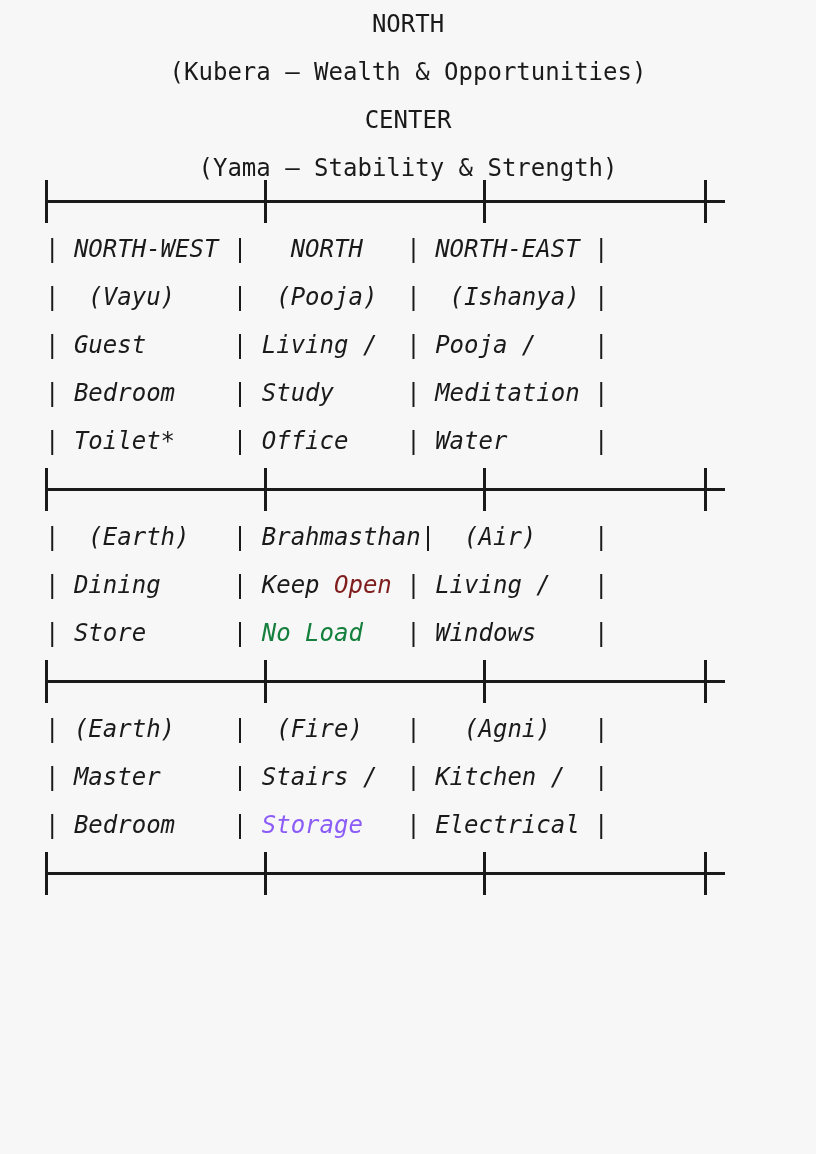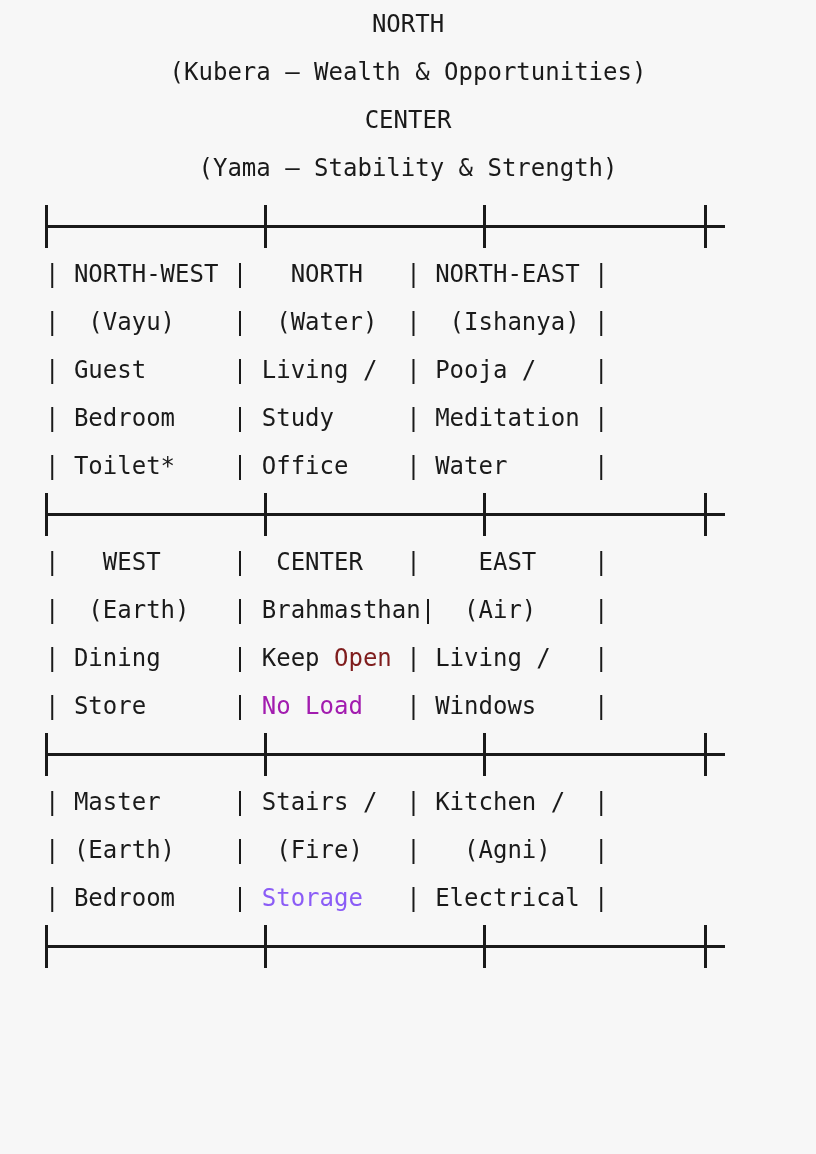--- a/index.html
+++ b/index.html
@@ -29,22 +29,23 @@
     letter-spacing: 0;
     white-space: pre;
   }
   #header-block { top: 34px; }
   #footer-block { top: 1041px; }
 
   
   #grid-block {
     position: absolute;
     left: 45px;
-    top: 202px;
+    top: 177px;
     width: 680px;
+    font-style: italic;
   }
 
   .grid-line {
     font-size: 24px;
     line-height: 48px;
     height: 48px;
     white-space: pre;
     letter-spacing: 0;
     margin: 0;
   }
@@ -89,48 +90,47 @@
 
   <div class="sep-row">
     <span class="rule"></span>
     <span class="tick tick-l"></span>
     <span class="tick tick-c1"></span>
     <span class="tick tick-c2"></span>
     <span class="tick tick-r"></span>
   </div>
 
   <div class="grid-line">| NORTH-WEST |   NORTH   | NORTH-EAST |</div>
-  <div class="grid-line">|  (Vayu)    |  (Water)  |  (Ishanya) |</div>
+  <div class="grid-line">|  (Vayu)    |  (Pooja)  |  (Ishanya) |</div>
   <div class="grid-line">| Guest      | Living /  | Pooja /    |</div>
   <div class="grid-line">| Bedroom    | Study     | Meditation |</div>
   <div class="grid-line">| Toilet*    | Office    | Water      |</div>
 
   <div class="sep-row">
     <span class="rule"></span>
     <span class="tick tick-l"></span>
     <span class="tick tick-c1"></span>
     <span class="tick tick-c2"></span>
     <span class="tick tick-r"></span>
   </div>
 
-  <div class="grid-line">|   WEST     |  CENTER   |    EAST    |</div>
   <div class="grid-line">|  (Earth)   | Brahmasthan|  (Air)    |</div>
   <div class="grid-line">| Dining     | Keep <span class="accent" style="color: #7f1d1d;">Open</span> | Living /   |</div>
-  <div class="grid-line">| Store      | <span class="accent" style="color: #a21caf;">No Load</span>   | Windows    |</div>
+  <div class="grid-line">| Store      | <span class="accent" style="color: #15803d;">No Load</span>   | Windows    |</div>
 
   <div class="sep-row">
     <span class="rule"></span>
     <span class="tick tick-l"></span>
     <span class="tick tick-c1"></span>
     <span class="tick tick-c2"></span>
     <span class="tick tick-r"></span>
   </div>
 
+  <div class="grid-line">| (Earth)    |  (Fire)   |   (Agni)   |</div>
   <div class="grid-line">| Master     | Stairs /  | Kitchen /  |</div>
-  <div class="grid-line">| (Earth)    |  (Fire)   |   (Agni)   |</div>
   <div class="grid-line">| Bedroom    | <span class="accent" style="color: #8b5cf6;">Storage</span>   | Electrical |</div>
 
   <div class="sep-row">
     <span class="rule"></span>
     <span class="tick tick-l"></span>
     <span class="tick tick-c1"></span>
     <span class="tick tick-c2"></span>
     <span class="tick tick-r"></span>
   </div>
 

